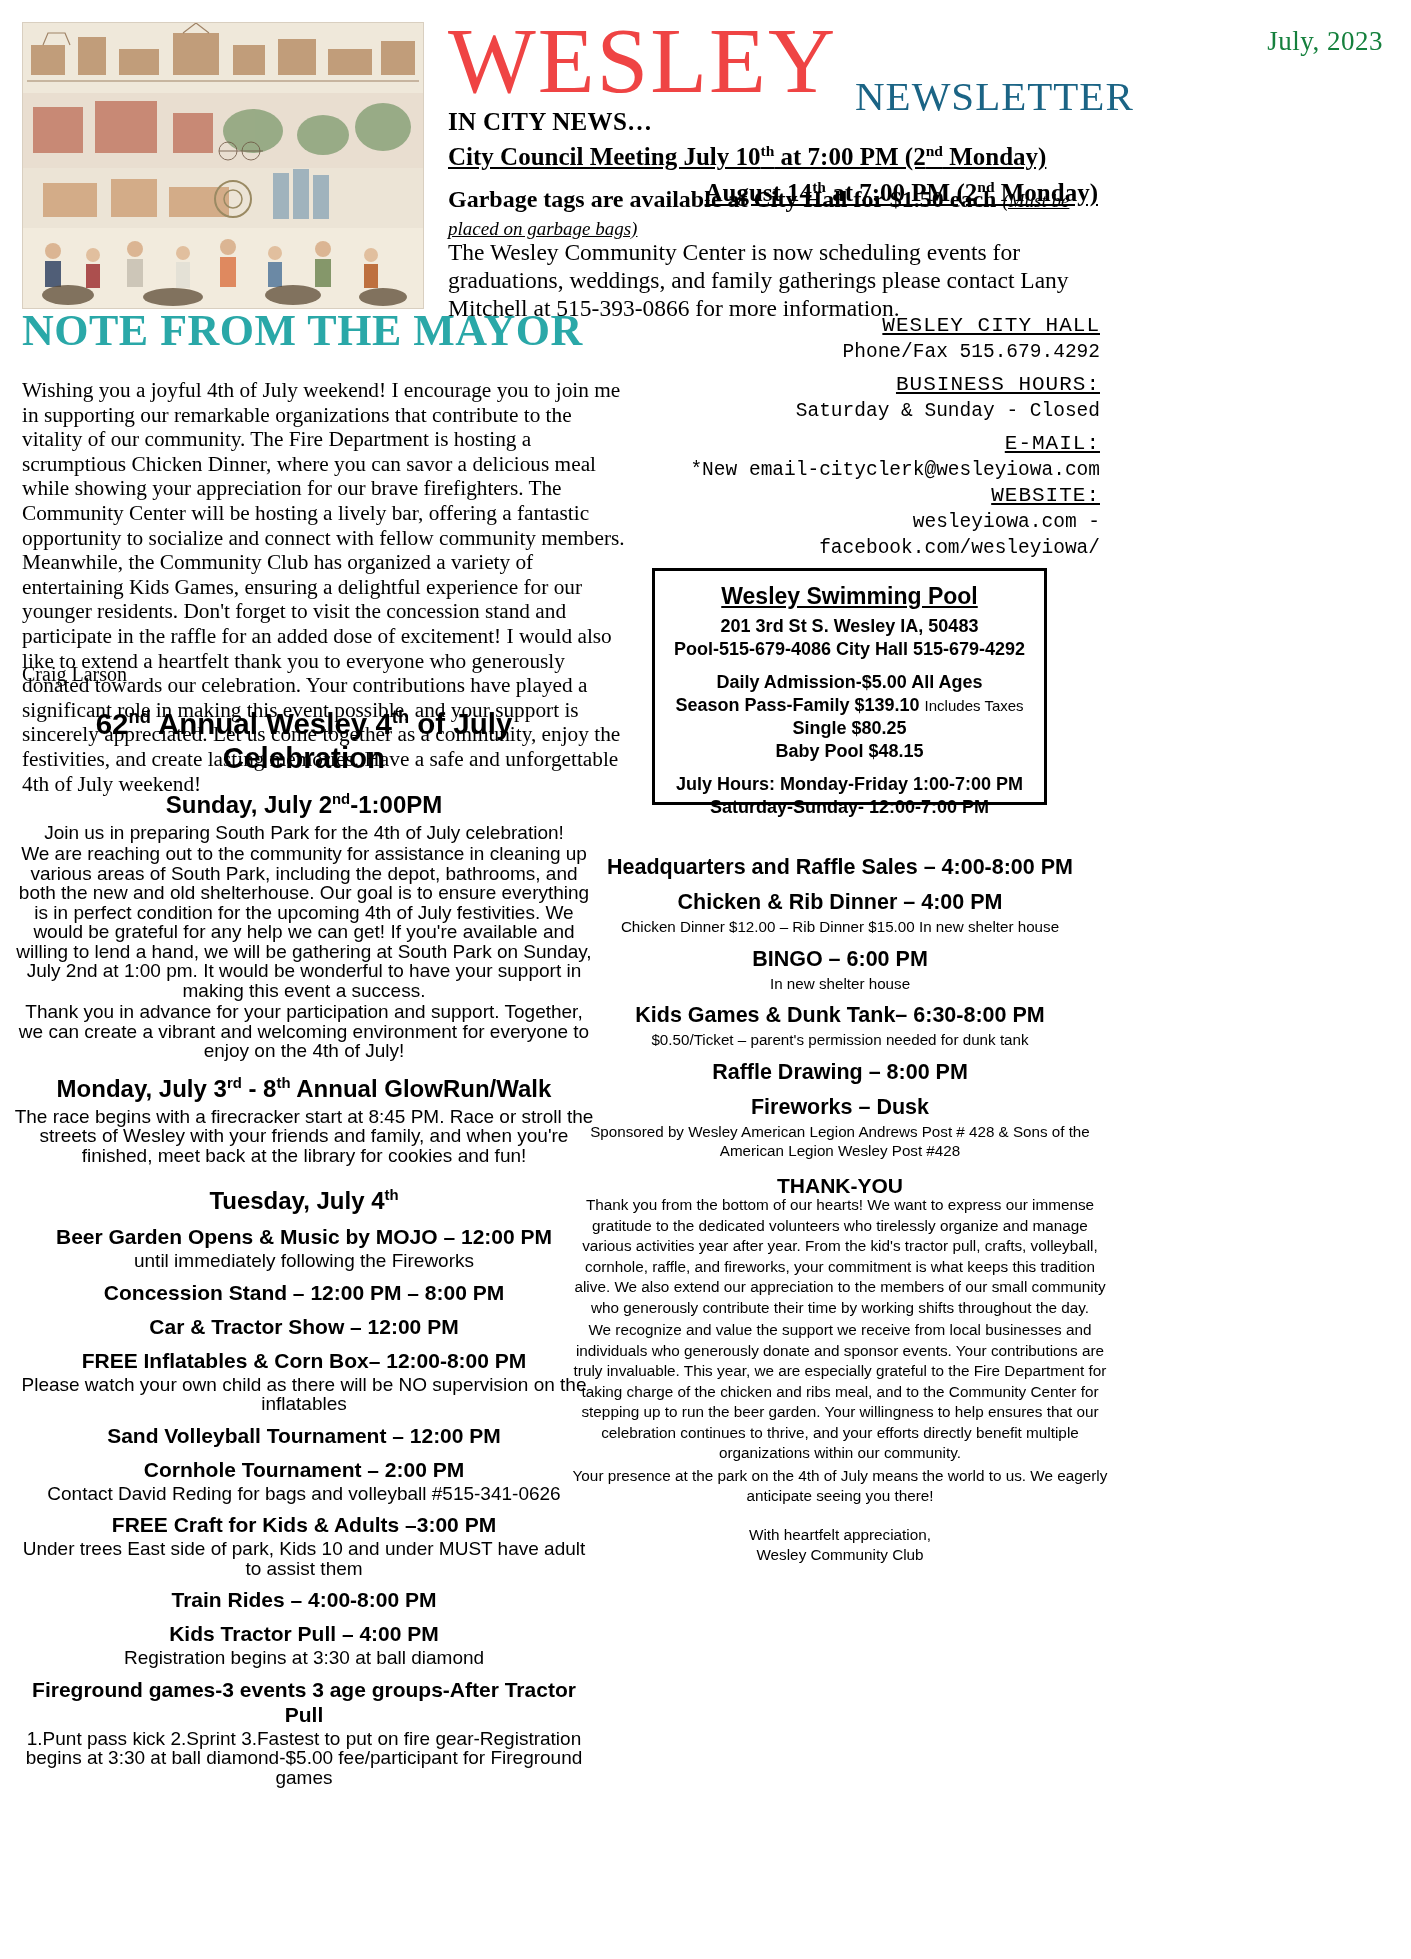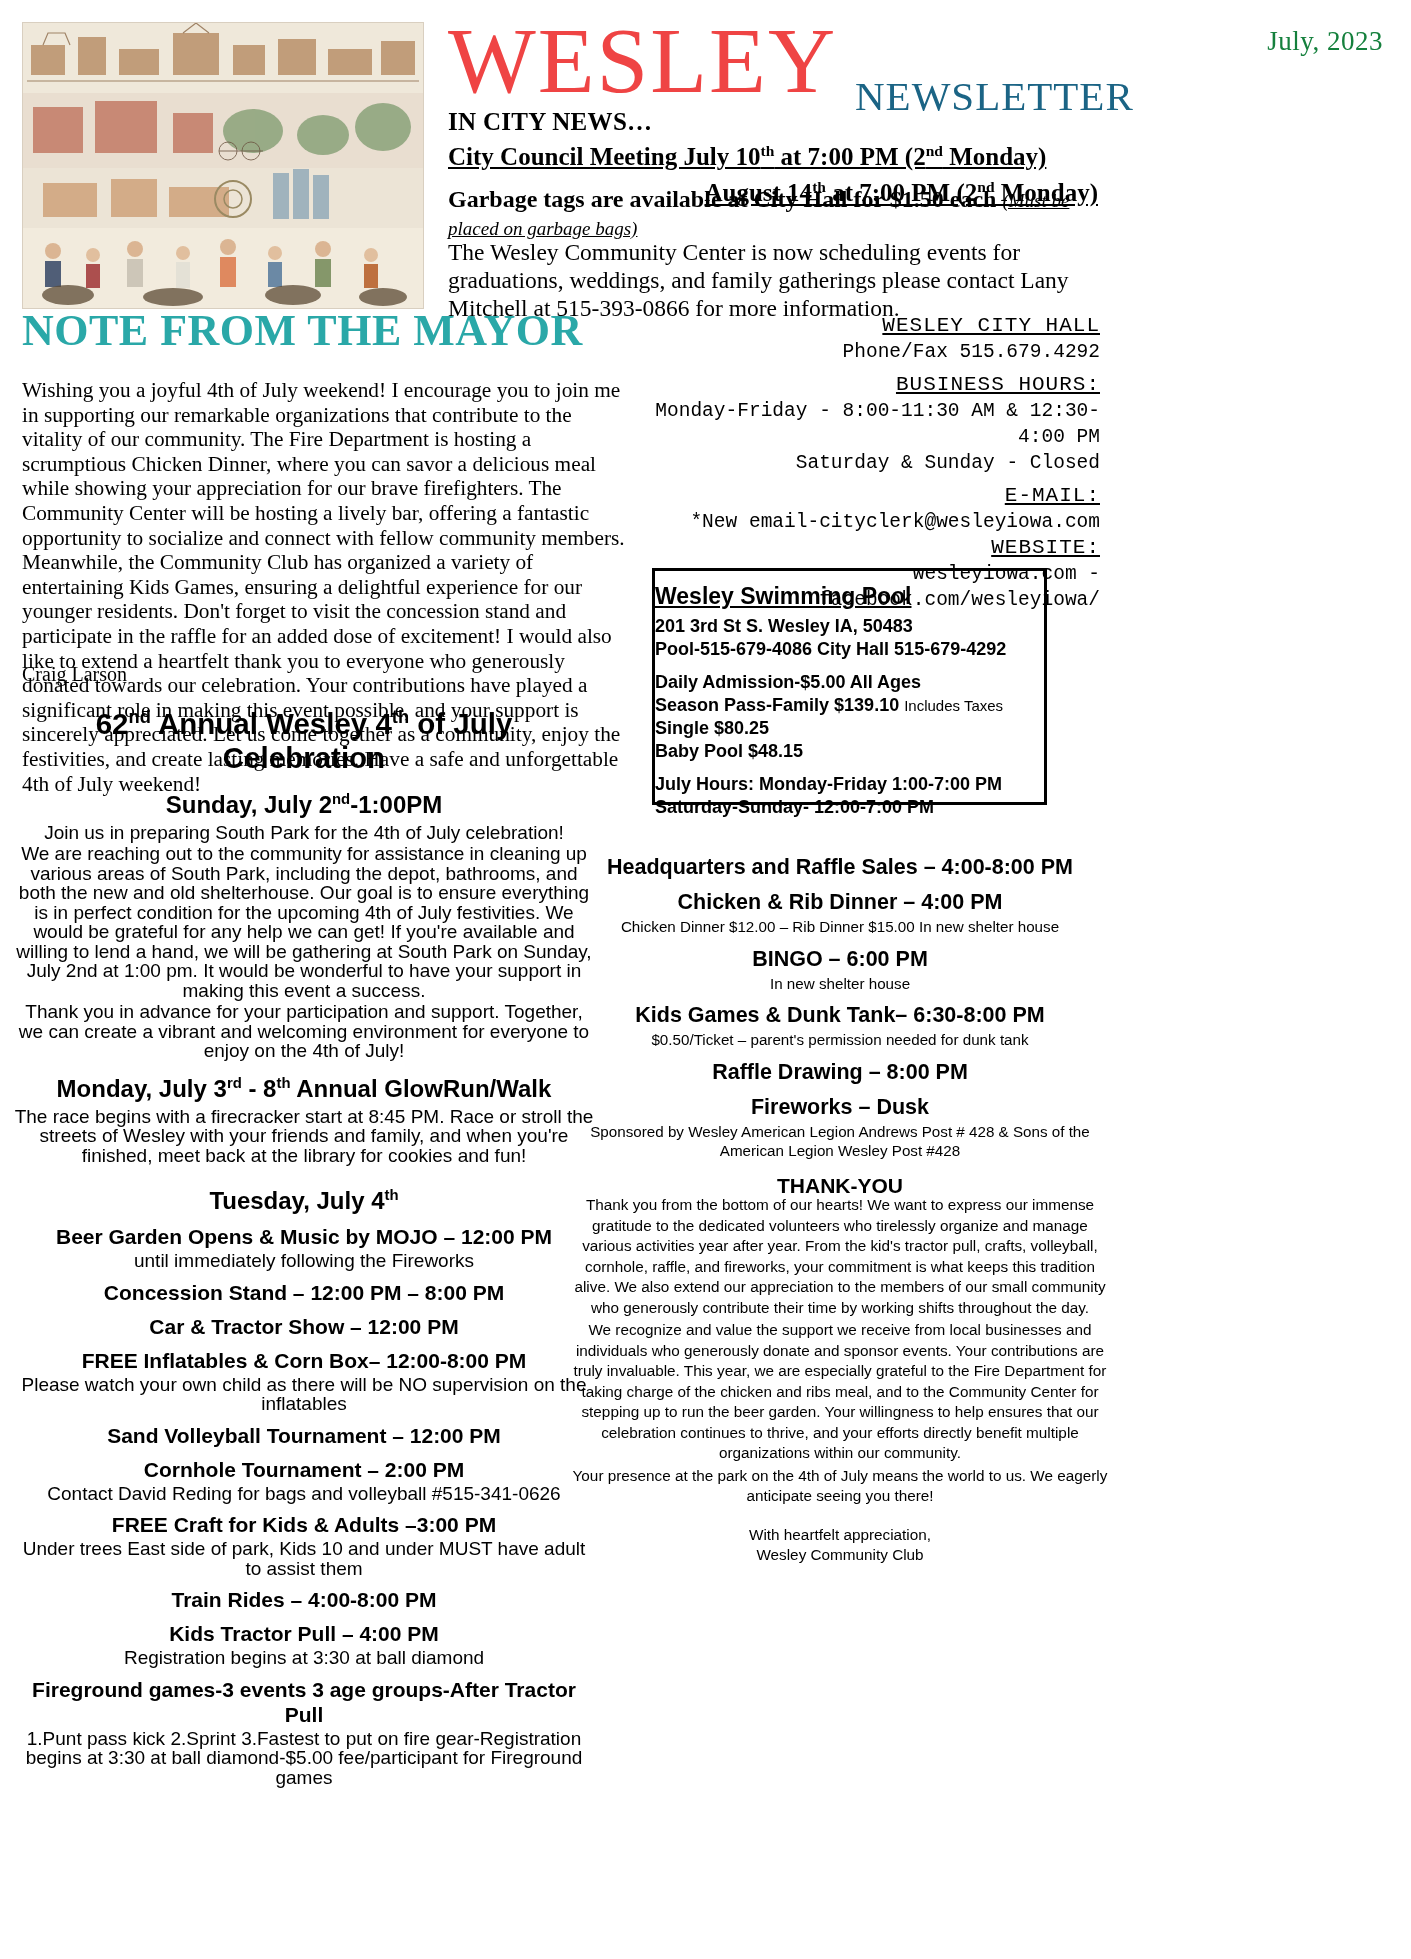--- a/index.html
+++ b/index.html
@@ -168,20 +168,21 @@
 
   
   .poolbox {
     position: absolute;
     left: 652px;
     top: 568px;
     width: 395px;
     height: 237px;
     border: 3px solid #000;
     box-sizing: border-box;
+    text-align: center;
     font-family: "Liberation Sans", sans-serif;
     padding-top: 12px;
   }
   .pool-title {
     font-weight: bold;
     font-size: 23px;
     text-decoration: underline;
     margin-bottom: 5px;
   }
   .pool-line { font-weight: bold; font-size: 18px; line-height: 23px; }
@@ -361,21 +362,20 @@
 
   <div class="mayor-head">NOTE FROM THE MAYOR</div>
   <div class="mayor-body">Wishing you a joyful 4th of July weekend! I encourage you to join me in supporting our remarkable organizations that contribute to the vitality of our community. The Fire Department is hosting a scrumptious Chicken Dinner, where you can savor a delicious meal while showing your appreciation for our brave firefighters. The Community Center will be hosting a lively bar, offering a fantastic opportunity to socialize and connect with fellow community members. Meanwhile, the Community Club has organized a variety of entertaining Kids Games, ensuring a delightful experience for our younger residents. Don't forget to visit the concession stand and participate in the raffle for an added dose of excitement! I would also like to extend a heartfelt thank you to everyone who generously donated towards our celebration. Your contributions have played a significant role in making this event possible, and your support is sincerely appreciated. Let us come together as a community, enjoy the festivities, and create lasting memories. Have a safe and unforgettable 4th of July weekend!</div>
   <div class="mayor-sign">Craig Larson</div>
 
   <div class="cityhall">
     <div class="hdr">WESLEY CITY HALL</div>
     <div>Phone/Fax 515.679.4292</div>
     <div class="gap"></div>
     <div class="hdr">BUSINESS HOURS:</div>
-    <div>Monday-Friday - 8:00-11:30 AM &amp; 12:30-4:00 PM</div>
     <div>Saturday &amp; Sunday - Closed</div>
     <div class="gap"></div>
     <div class="hdr">E-MAIL:</div>
     <div>*New email-cityclerk@wesleyiowa.com</div>
     <div class="hdr">WEBSITE:</div>
     <div>wesleyiowa.com - facebook.com/wesleyiowa/</div>
   </div>
 
   <div class="poolbox">
     <div class="pool-title">Wesley Swimming Pool</div>

